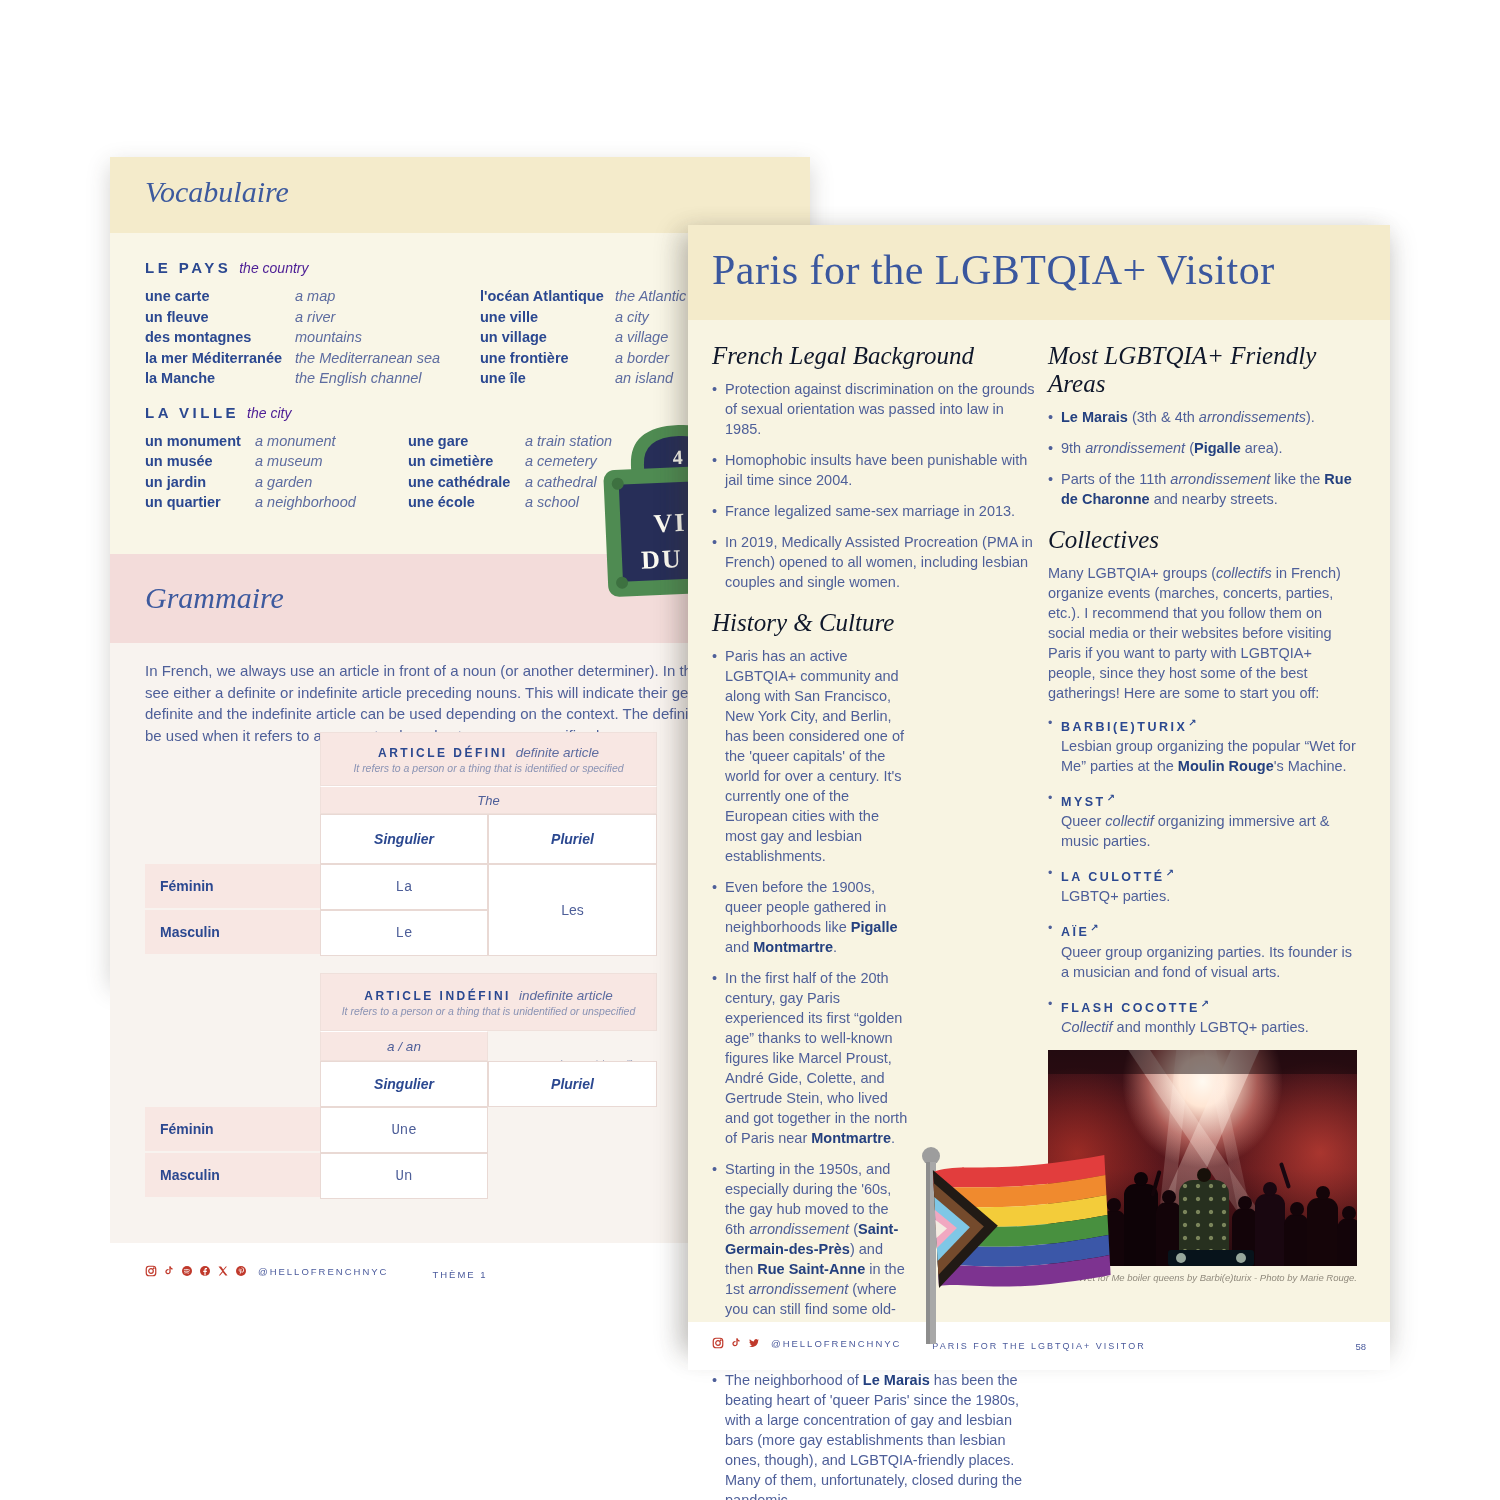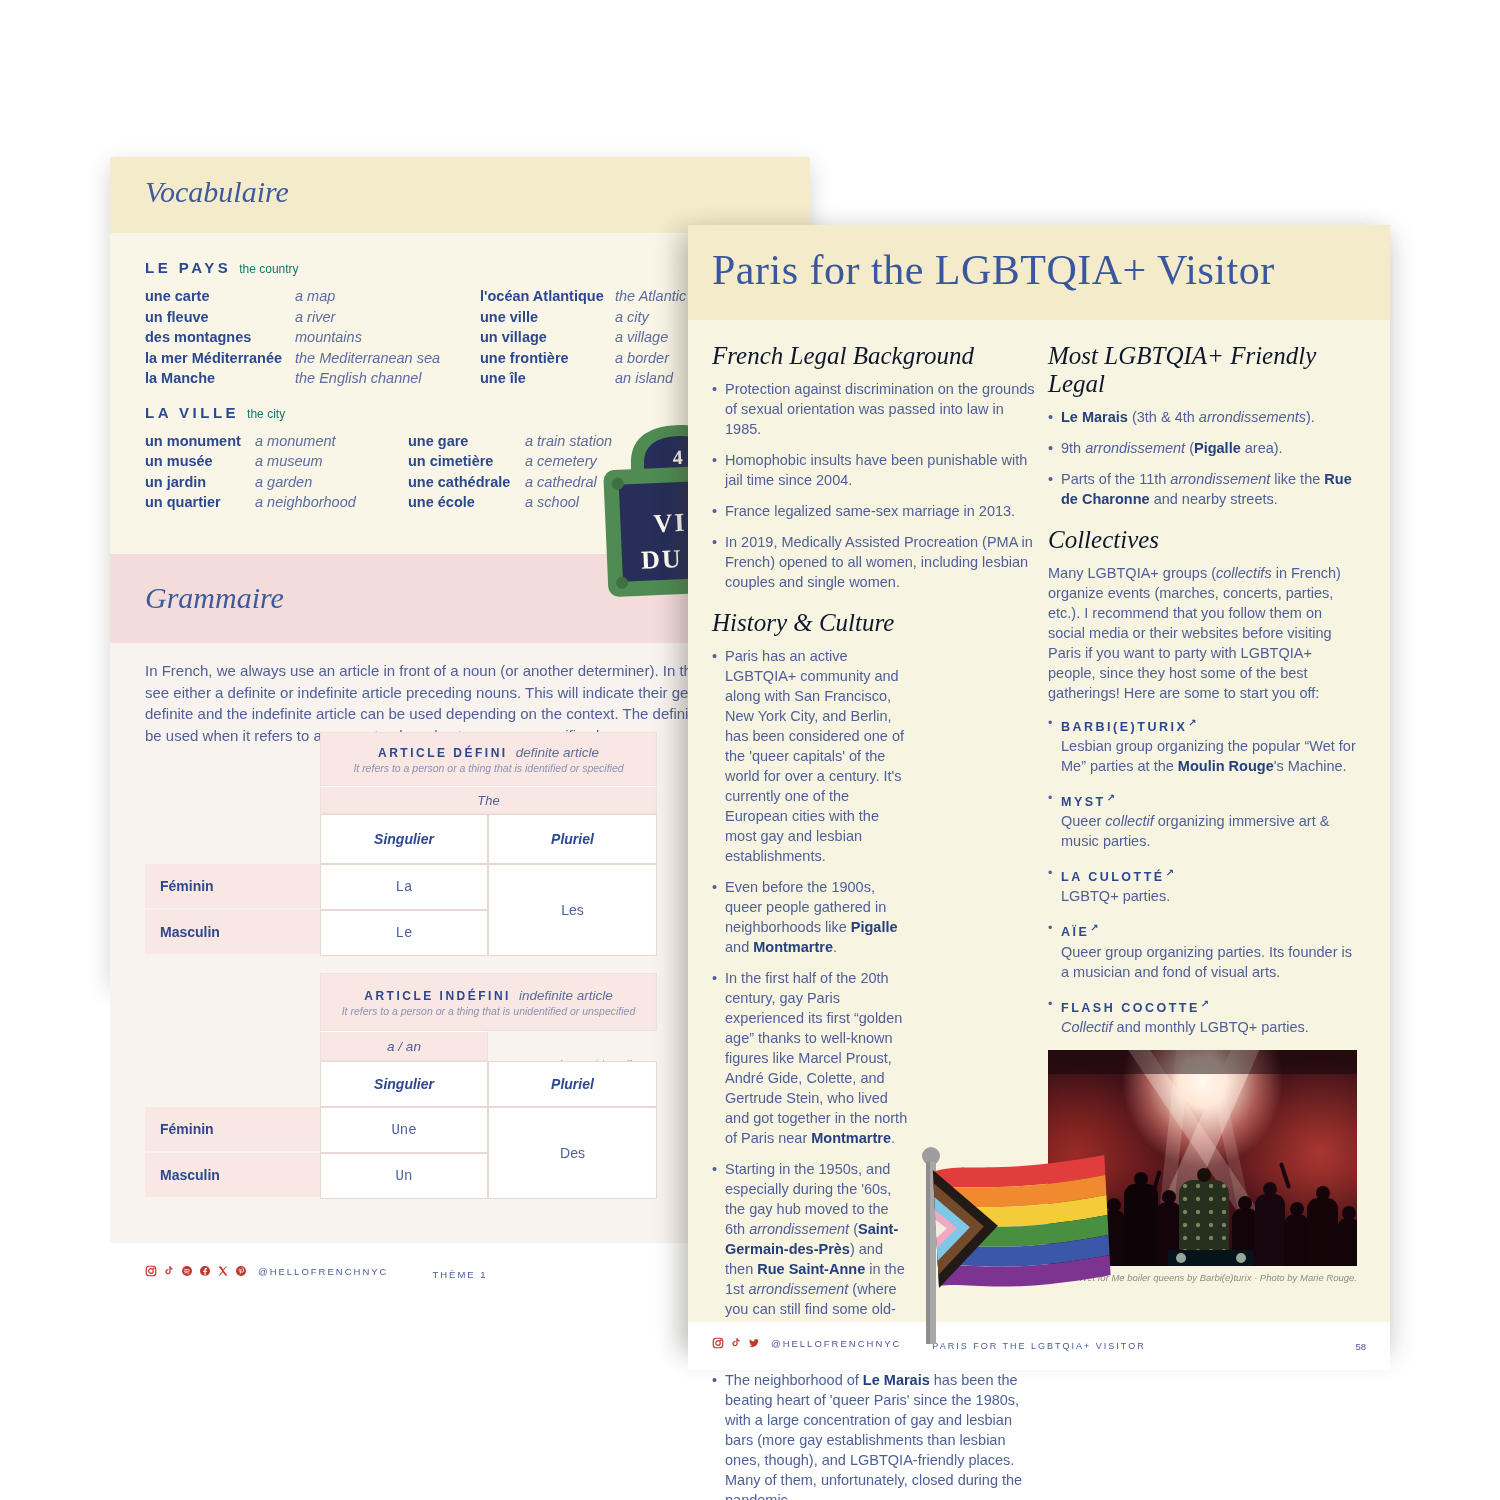--- a/index.html
+++ b/index.html
@@ -13,21 +13,21 @@
 
   
   .page-left{position:absolute;left:110px;top:157px;width:700px;height:824px;background:#fff;
              box-shadow:0 8px 22px rgba(60,55,45,.22);}
   .lp-band-vocab{position:absolute;left:0;top:0;width:100%;height:76px;background:var(--cream);}
   .lp-title{position:absolute;left:35px;top:18px;font-family:"Liberation Serif","DejaVu Serif",serif;
             font-style:italic;font-size:30px;color:var(--bluehead);}
   .lp-vocab-body{position:absolute;left:0;top:76px;width:100%;height:321px;background:var(--paleyellow);padding:26px 0 0 35px;}
   .vhead{white-space:nowrap;}
   .vhead .vh-main{font-weight:bold;font-size:15px;letter-spacing:3.5px;color:var(--blueml);}
-  .vhead .vh-note{font-size:12px;color:#0f766e;margin-left:8px;letter-spacing:0;}
+  .vhead .vh-note{font-style:italic;font-size:14px;color:#4c1d95;margin-left:8px;letter-spacing:0;}
   .vgrid{display:grid;margin-top:9px;font-size:14.5px;line-height:20.5px;white-space:nowrap;}
   .vg0{grid-template-columns:150px 185px 135px auto;}
   .vg1{grid-template-columns:110px 153px 117px auto;}
   .v-fr{font-weight:bold;color:var(--blueml);}
   .v-en{font-style:italic;color:#5d6ca0;}
   .vsec2{margin-top:15px;}
   .lp-band-gram{position:absolute;left:0;top:397px;width:100%;height:89px;background:var(--pink);}
   .lp-band-gram .lp-title{top:27px;}
   .lp-gram-body{position:absolute;left:0;top:486px;width:100%;height:600px;background:var(--palepink);}
   .gintro{position:absolute;left:35px;top:17px;font-size:15px;line-height:21.5px;color:var(--bluebody);white-space:nowrap;}
@@ -237,21 +237,20 @@
         </div>
         <div class="tc tc-aan">a / an</div>
         <div class="tc tc-some">
           <span>some</span>
           <span class="snote">(or no article at all)</span>
         </div>
         <div class="tc tc-sing">Singulier</div>
         <div class="tc tc-plur">Pluriel</div>
         <div class="tc tc-lab tc-lab1">Féminin</div>
         <div class="tc tc-v tc-v1">Une</div>
-        <div class="tc tc-merge">Des</div>
         <div class="tc tc-lab tc-lab2">Masculin</div>
         <div class="tc tc-v tc-v2">Un</div>
       </div>
     </div>
 
     <svg class="sign" viewBox="0 0 170 185">
       <path d="M36 44 Q36 6 85 6 Q134 6 134 44 L134 52 L36 52 Z" fill="#4f8b52"></path>
       <path d="M49 44 Q49 17 85 17 Q121 17 121 44 L121 52 L49 52 Z" fill="#272e58"></path>
       <text x="78" y="45" font-size="20">4</text>
       <rect x="8" y="48" width="154" height="127" rx="11" fill="#4f8b52"></rect>
@@ -326,21 +325,21 @@
           </div>
 
         <div class="rp-h rp-h2">History &amp; Culture</div>
         <div class="bullets">
           <div class="flag-spacer"></div>
           <span></span>
         <div class="bullet"><span class="dot">•</span><span class="btext">Paris has an active LGBTQIA+ community and along with San Francisco, New York City, and Berlin, has been considered one of the 'queer capitals' of the world for over a century. It's currently one of the European cities with the most gay and lesbian establishments.</span></div><div class="bullet"><span class="dot">•</span><span class="btext">Even before the 1900s, queer people gathered in neighborhoods like <b>Pigalle</b> and <b>Montmartre</b>.</span></div><div class="bullet"><span class="dot">•</span><span class="btext">In the first half of the 20th century, gay Paris experienced its first “golden age” thanks to well-known figures like Marcel Proust, André Gide, Colette, and Gertrude Stein, who lived and got together in the north of Paris near <b>Montmartre</b>.</span></div><div class="bullet"><span class="dot">•</span><span class="btext">Starting in the 1950s, and especially during the '60s, the gay hub moved to the 6th <i>arrondissement</i> (<b>Saint-Germain-des-Près</b>) and then <b>Rue Saint-Anne</b> in the 1st <i>arrondissement</i> (where you can still find some old-school gay nightclubs from the '70s).</span></div><div class="bullet"><span class="dot">•</span><span class="btext">The neighborhood of <b>Le Marais</b> has been the beating heart of 'queer Paris' since the 1980s, with a large concentration of gay and lesbian bars (more gay establishments than lesbian ones, though), and LGBTQIA-friendly places. Many of them, unfortunately, closed during the pandemic.</span></div></div>
       </div>
 
       <div class="col-r">
-        <div class="rp-h">Most LGBTQIA+ Friendly Legal</div>
+        <div class="rp-h">Most LGBTQIA+ Friendly Areas</div>
         <div class="bullets">
             <div class="bullet"><span class="dot">•</span><span class="btext"><b>Le Marais</b> (3th &amp; 4th <i>arrondissements</i>).</span></div>
             <div class="bullet"><span class="dot">•</span><span class="btext">9th <i>arrondissement</i> (<b>Pigalle</b> area).</span></div>
             <div class="bullet"><span class="dot">•</span><span class="btext">Parts of the 11th <i>arrondissement</i> like the <b>Rue de Charonne</b> and nearby streets.</span></div>
           </div>
 
         <div class="rp-h rp-h2">Collectives</div>
         <div class="intro">Many LGBTQIA+ groups (<i>collectifs</i> in French) organize events (marches, concerts, parties, etc.). I recommend that you follow them on social media or their websites before visiting Paris if you want to party with LGBTQIA+ people, since they host some of the best gatherings! Here are some to start you off:</div>
         <div>
             <div class="citem">

